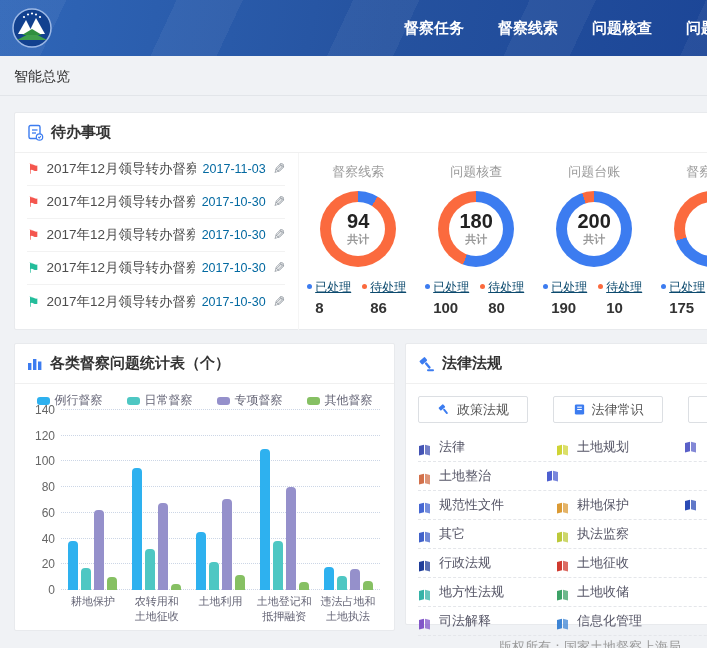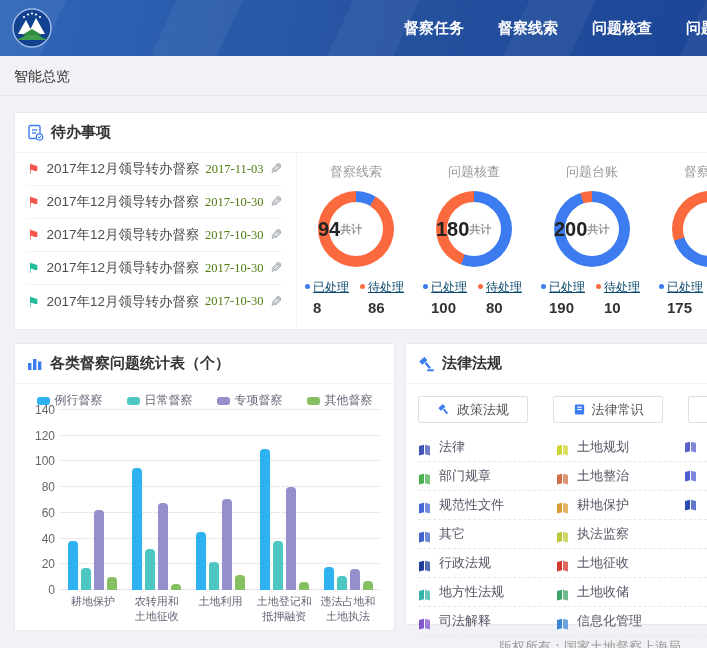--- a/index.html
+++ b/index.html
@@ -46,30 +46,30 @@
   .todo-section { width:296px; padding:0 13px 0 12px; border-right:1px solid #f5f5f5; }
   .todo-row {
     height:33px; display:flex; align-items:center; gap:7px;
     border-bottom:1px solid #f2f2f2; font-size:13.5px;
   }
   .todo-row:last-child { border-bottom:none; }
   .flag { font-size:14px; line-height:1; }
   .flag.red { color:#f4564e; }
   .flag.green { color:#23bd9b; }
   .todo-text { color:#4d4d4d; font-weight:500; flex:1; white-space:nowrap; overflow:hidden; }
-  .todo-date { color:#4d7c0f; font-size:12.5px;font-family:Liberation Serif, serif; }
+  .todo-date { color:#0369a1; font-size:12.5px; }
   .edit-icon { color:#8f969e; font-size:15px; transform:scaleX(-1); cursor:pointer; }
   .donut-area { display:flex; padding-top:10px; }
   .kpi-block { width:118px; flex:0 0 auto; text-align:center; }
   .kpi-title { font-size:13px; color:#999; margin-bottom:10px; }
   .donut { position:relative; width:76px; height:76px; border-radius:50%; margin:0 auto; }
   .donut::after { content:""; position:absolute; inset:11px; background:#fff; border-radius:50%; }
   .donut-center {
     position:absolute; inset:0; z-index:2;
-    display:flex; flex-direction:row; align-items:center; 
+    display:flex; flex-direction:column; align-items:center; justify-content:center;
   }
   .donut-num { font-size:20px; font-weight:bold; color:#222; line-height:1.05; }
   .donut-total-label { font-size:11px; color:#999;font-weight:bold; }
   .kpi-legend { display:flex; margin-top:12px; padding-left:8px; text-align:left; }
   .kpi-col { width:56px; }
   .kpi-lab { font-size:12px; color:#0c4a6e; white-space:nowrap;text-decoration:underline; }
   .kpi-dot { display:inline-block; width:5px; height:5px; border-radius:50%; margin:0 3px 2px 0; }
   .kpi-val { font-size:15px; font-weight:bold; color:#333; margin-top:3px; padding-left:8px; }
   
   #chart-panel { left:14px; top:343px; width:381px; height:288px; }
@@ -414,29 +414,20 @@
           <span class="book-ic">
             <svg width="13" height="12" viewBox="0 0 13 12">
               <path d="M1 2 L6 0.8 L6 10.2 L1 11.4 Z" fill="#5a60c8"></path>
               <path d="M7 0.8 L12 2 L12 11.4 L7 10.2 Z" fill="#5a60c8" opacity="0.75"></path>
             </svg>
           </span>
           <span class="law-label"></span>
         </div>
       </div>
       <div class="law-row">
-        <div class="law-cell c0">
-          <span class="book-ic">
-            <svg width="13" height="12" viewBox="0 0 13 12">
-              <path d="M1 2 L6 0.8 L6 10.2 L1 11.4 Z" fill="#4caf50"></path>
-              <path d="M7 0.8 L12 2 L12 11.4 L7 10.2 Z" fill="#4caf50" opacity="0.75"></path>
-            </svg>
-          </span>
-          <span class="law-label">部门规章</span>
-        </div>
         <div class="law-cell c1">
           <span class="book-ic">
             <svg width="13" height="12" viewBox="0 0 13 12">
               <path d="M1 2 L6 0.8 L6 10.2 L1 11.4 Z" fill="#d2704a"></path>
               <path d="M7 0.8 L12 2 L12 11.4 L7 10.2 Z" fill="#d2704a" opacity="0.75"></path>
             </svg>
           </span>
           <span class="law-label">土地整治</span>
         </div>
         <div class="law-cell c2">

